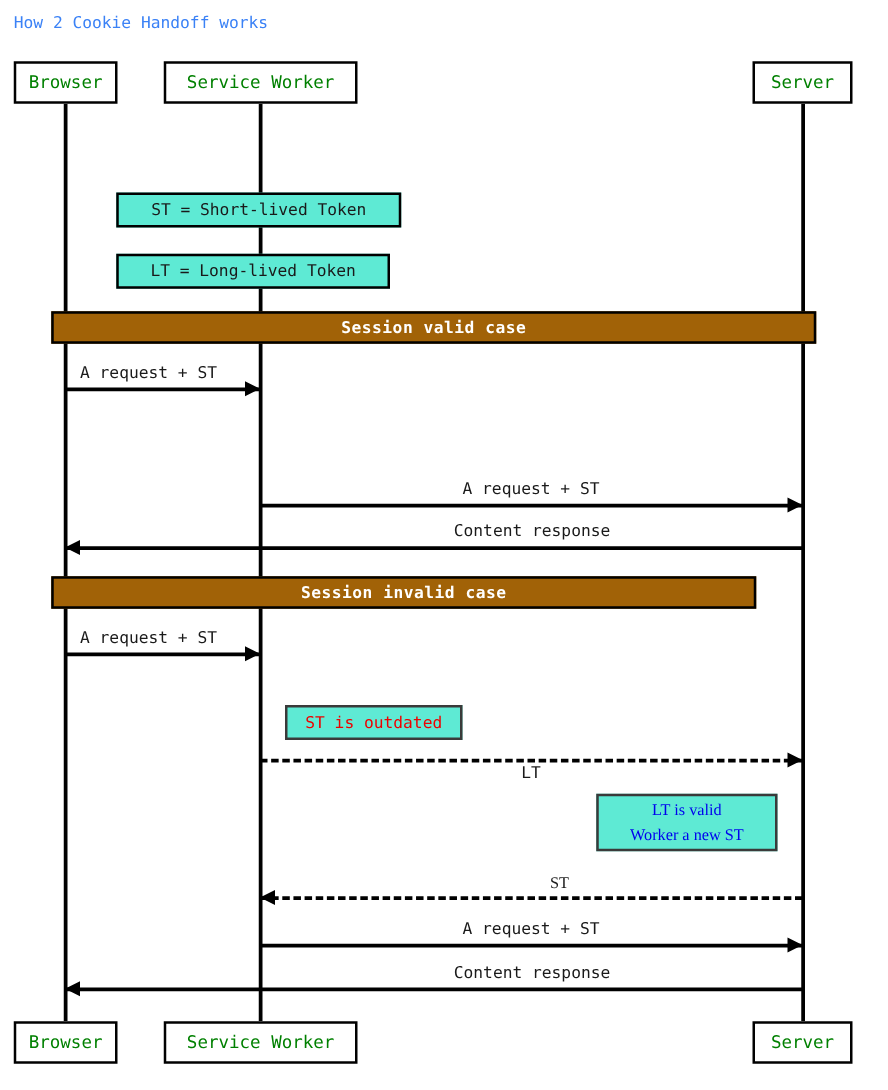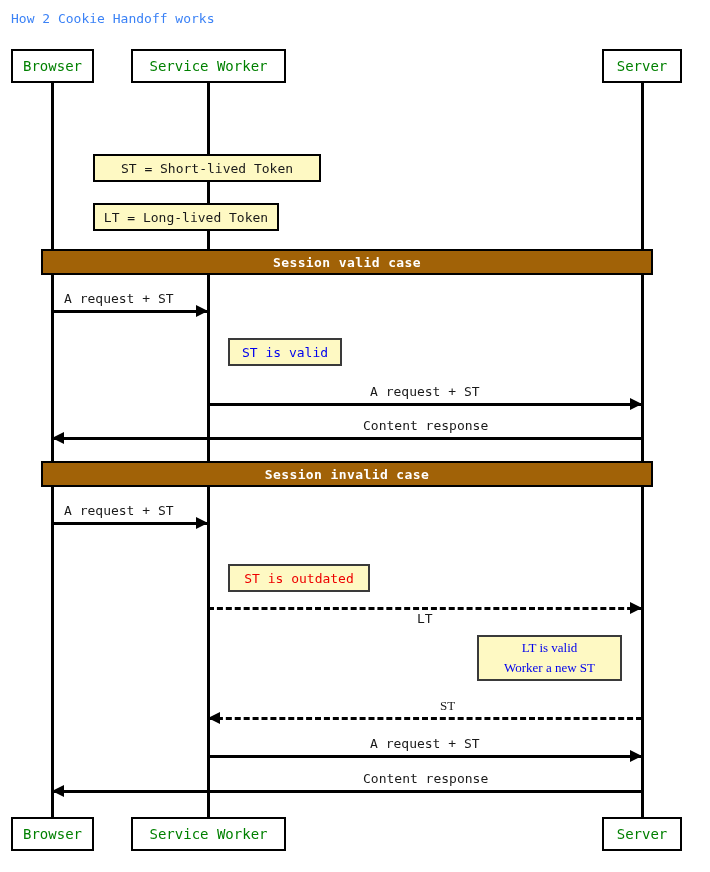--- a/index.html
+++ b/index.html
@@ -46,21 +46,21 @@
   .lifeline {
     position: absolute;
     width: 3px;
     background: #000000;
   }
   
   .note {
     position: absolute;
     box-sizing: border-box;
     border: 2px solid #000000;
-    background: #fef9c3;
+    background: #5eead4;
     font-size: 13px;
     color: #1a1a1a;
     display: flex;
     align-items: center;
     justify-content: center;
     padding: 0 6px;
     white-space: nowrap;
     height: 28px;
   }
   .note.thin {
@@ -137,23 +137,23 @@
 <div class="lifeline" style="left: 51px; top: 83px; height: 734px;"></div>
     <div class="lifeline" style="left: 207px; top: 83px; height: 734px;"></div>
     <div class="lifeline" style="left: 641px; top: 83px; height: 734px;"></div>
     <div class="participant" style="left: 11px; top: 49px; width: 83px;">Browser</div>
     <div class="participant" style="left: 131px; top: 49px; width: 155px;">Service Worker</div>
     <div class="participant" style="left: 602px; top: 49px; width: 80px;">Server</div>
     <div class="participant" style="left: 11px; top: 817px; width: 83px;">Browser</div>
     <div class="participant" style="left: 131px; top: 817px; width: 155px;">Service Worker</div>
     <div class="participant" style="left: 602px; top: 817px; width: 80px;">Server</div>
     <div class="note" style="left: 93px; top: 154px; width: 228px;">ST = Short-lived Token</div>
-    <div class="note" style="left: 93px; top: 203px; width: 186px;">LT = Long-lived Token</div>
+    <div class="note" style="left: 93px; top: 203px; width: 219px;">LT = Long-lived Token</div>
     <div class="divider" style="left: 41px; top: 249px; width: 612px;">Session valid case</div>
-    <div class="divider" style="left: 41px; top: 461px; width: 612px;">Session invalid case</div>
+    <div class="divider" style="left: 41px; top: 461px; width: 564px;">Session invalid case</div>
     <div class="msg" style="left: 52px; top: 310px; width: 156px; height: 3px;">
       <div class="msg-line" style="width: 156px;"></div>
       <div class="arrowhead right" style="left: 144px;"></div>
     </div>
     <div class="msg-label" style="top: 292px; left: 64px;">A request + ST</div>
     <div class="msg" style="left: 208px; top: 403px; width: 434px; height: 3px;">
       <div class="msg-line" style="width: 434px;"></div>
       <div class="arrowhead right" style="left: 422px;"></div>
     </div>
     <div class="msg-label" style="top: 385px; left: 370px;">A request + ST</div>
@@ -180,23 +180,20 @@
     <div class="msg" style="left: 208px; top: 755px; width: 434px; height: 3px;">
       <div class="msg-line" style="width: 434px;"></div>
       <div class="arrowhead right" style="left: 422px;"></div>
     </div>
     <div class="msg-label" style="top: 737px; left: 370px;">A request + ST</div>
     <div class="msg" style="left: 52px; top: 790px; width: 590px; height: 3px;">
       <div class="msg-line" style="width: 590px;"></div>
       <div class="arrowhead left" style="left: 0px;"></div>
     </div>
     <div class="msg-label" style="top: 772px; left: 363px;">Content response</div>
-    <div class="note thin blue" style="left: 228px; top: 338px; width: 114px;">
-      <span>ST is valid</span>
-    </div>
     <div class="note thin red" style="left: 228px; top: 548px; width: 142px;">
       <span>ST is outdated</span>
     </div>
     <div class="note thin blue two-line" style="left: 477px; top: 635px; width: 145px;">
       <span>LT is valid</span>
       <span>Worker a new ST</span>
     </div>
   </div>
 
 </body></html>

